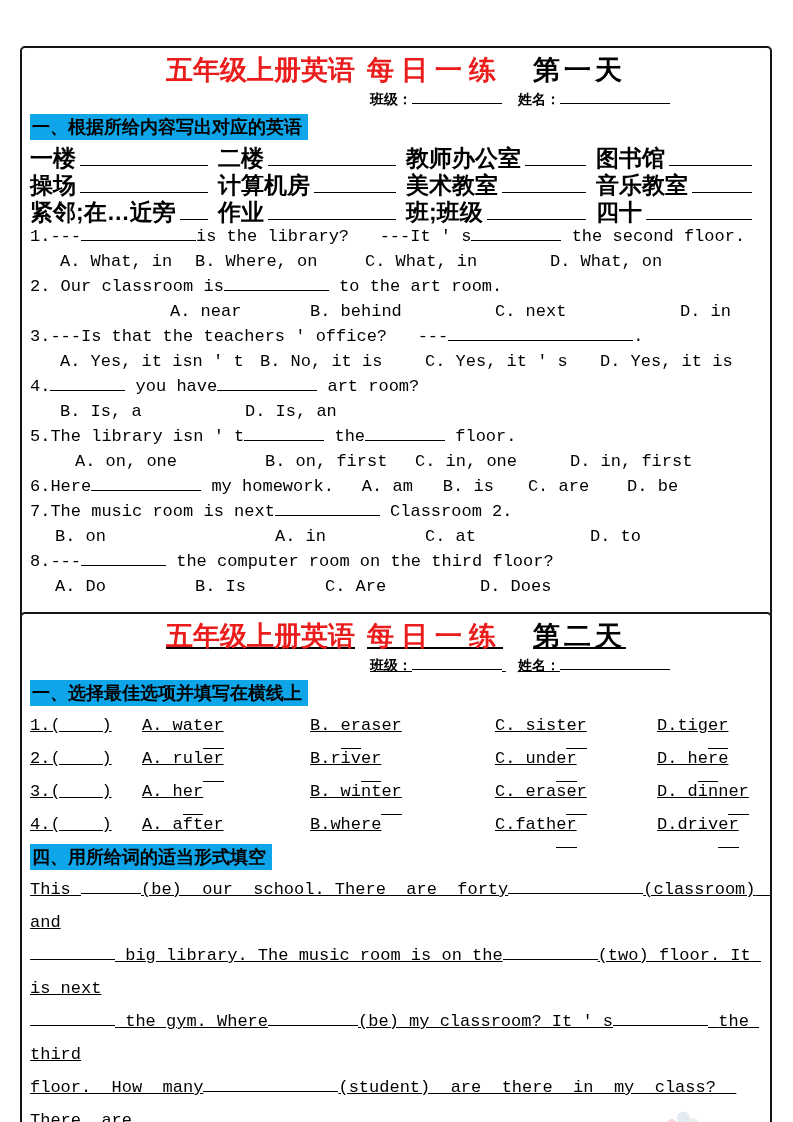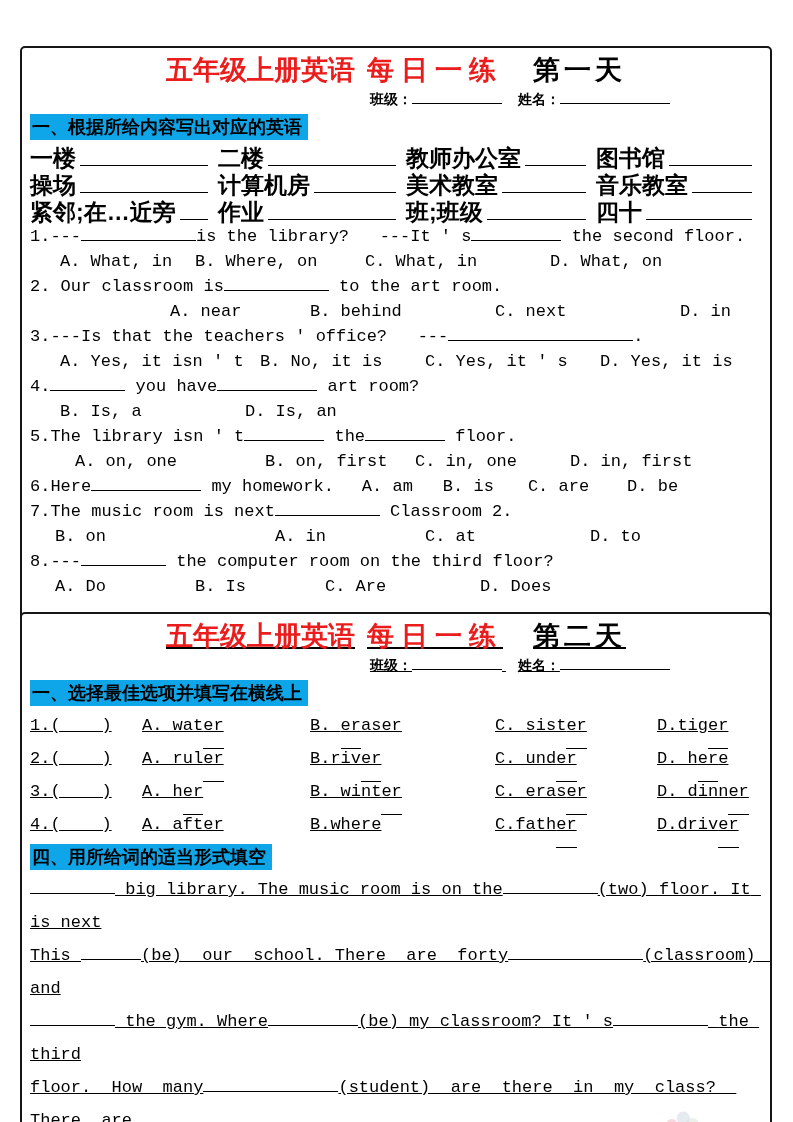--- a/index.html
+++ b/index.html
@@ -250,24 +250,24 @@
     <span><span>A. after</span><span class="ul"></span><span></span></span>
     <span><span>B.where</span><span class="ul"></span><span></span></span>
     <span><span>C.fath</span><span class="ul">er</span><span></span></span>
     <span><span>D.driv</span><span class="ul">er</span><span></span></span>
   </div>
 
   <div class="sec-head">四、用所给词的适当形式填空</div>
 
   <div>
     <div class="cl">
+      <span class="txt">This </span><span class="blank bw60"></span><span class="txt">(be)  our  school. There  are  forty</span><span class="blank bw135"></span><span class="txt">(classroom)  and</span>
+    </div>
+    <div class="cl">
       <span class="blank bw85"></span><span class="txt"> big library. The music room is on the</span><span class="blank bw95"></span><span class="txt">(two) floor. It is next</span>
-    </div>
-    <div class="cl">
-      <span class="txt">This </span><span class="blank bw60"></span><span class="txt">(be)  our  school. There  are  forty</span><span class="blank bw135"></span><span class="txt">(classroom)  and</span>
     </div>
     <div class="cl">
       <span class="blank bw85"></span><span class="txt"> the gym. Where</span><span class="blank bw90"></span><span class="txt">(be) my classroom? It ' s</span><span class="blank bw95"></span> <span class="txt">the third</span>
     </div>
     <div class="cl">
       <span class="txt">floor.  How  many</span><span class="blank bw135"></span><span class="txt">(student)  are  there  in  my  class?  There  are</span>
     </div>
 
   </div>
 

